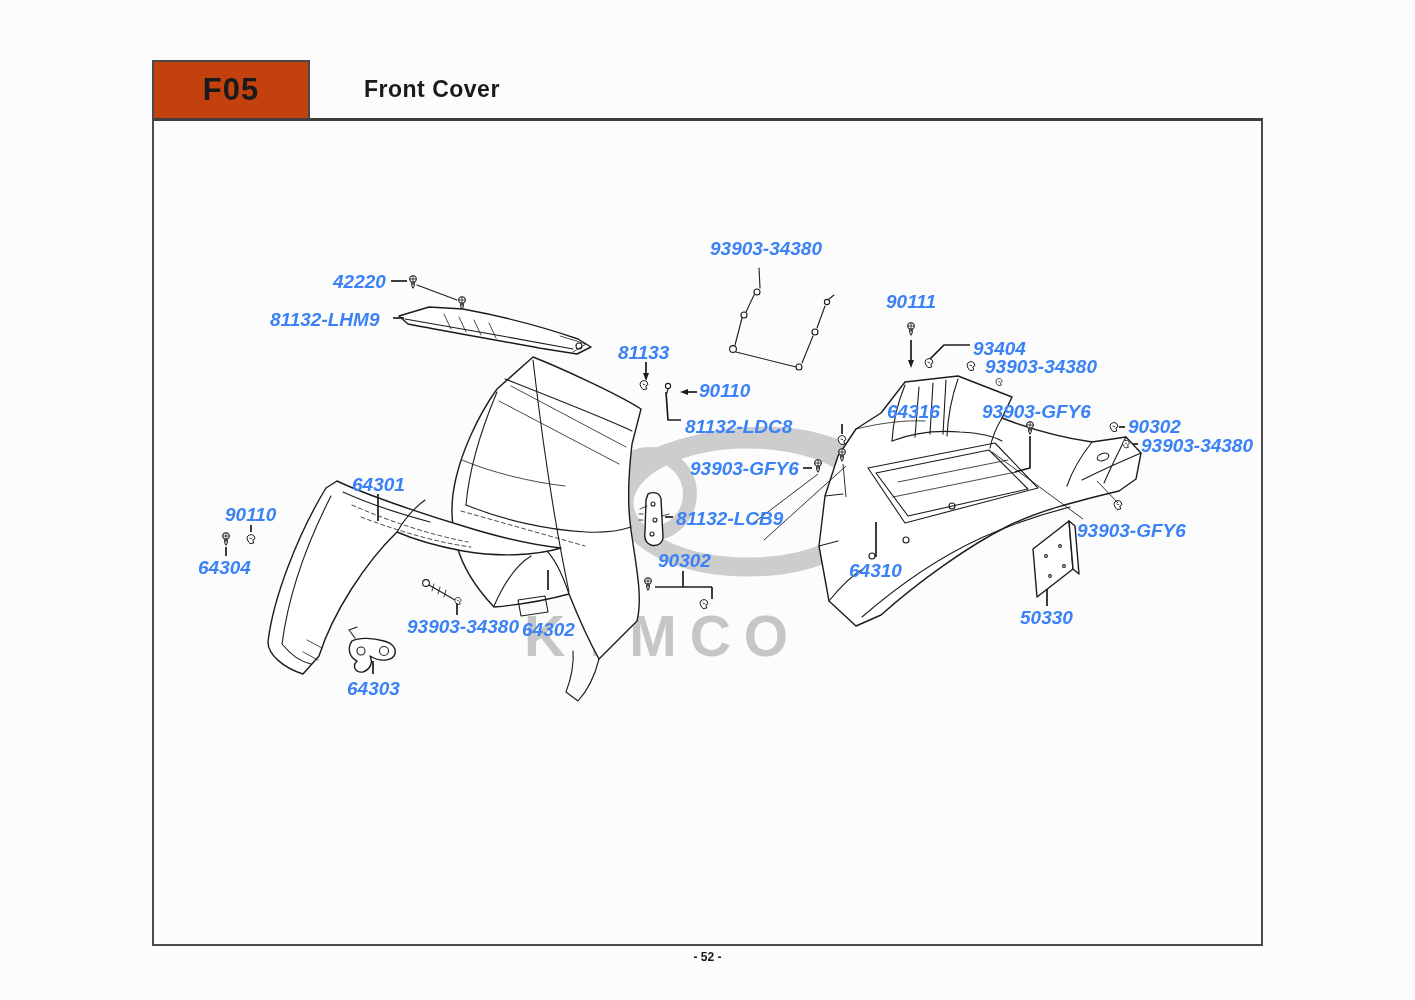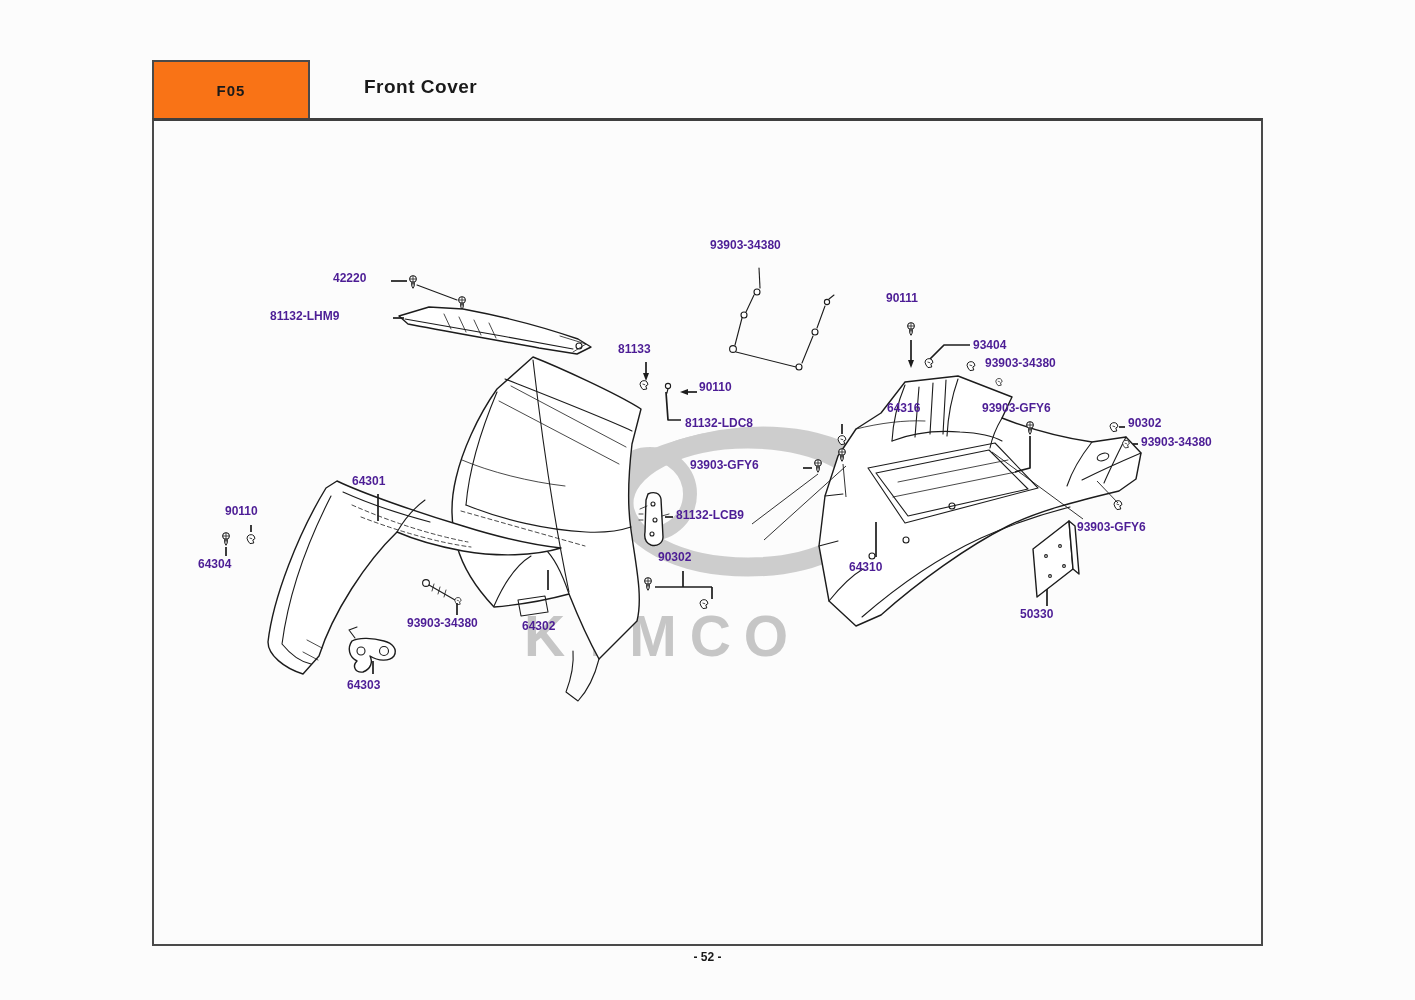--- a/index.html
+++ b/index.html
@@ -9,35 +9,35 @@
   }
   .content-border{
     position:absolute;left:152px;top:118px;width:1111px;height:828px;
     border:2px solid #4a4a4a;border-top:3px solid #3f3f3f;box-sizing:border-box;
     background:transparent;
   }
   .code-box{
     position:absolute;left:152px;top:60px;width:158px;height:58px;
     border:2px solid #4a4a4a;border-bottom:none;box-sizing:border-box;
     display:flex;align-items:center;justify-content:center;
-    font-size:15px;font-weight:bold;color:#1a1a1a;letter-spacing:1px;
-    background:#f97316;
+    font-size:31px;font-weight:bold;color:#1a1a1a;letter-spacing:1px;
+    background:#c2410c;
   }
   .page-title{
     position:absolute;left:364px;top:76px;
-    font-size:19px;font-weight:bold;color:#1a1a1a;letter-spacing:0.5px;
+    font-size:23px;font-weight:bold;color:#1a1a1a;letter-spacing:0.5px;
   }
   .page-number{
     position:absolute;left:0;top:950px;width:1415px;text-align:center;
     font-size:12px;font-weight:bold;color:#1a1a1a;
   }
   .diagram-svg{position:absolute;left:0;top:0;}
   .plabel{
-    position:absolute;font-size:12px;font-weight:bold;color:#4c1d95;
-    white-space:nowrap;line-height:1;letter-spacing:0px;
+    position:absolute;font-size:19px;font-weight:bold;color:#3b82f6;
+    white-space:nowrap;line-height:1;letter-spacing:0px;font-style:italic;
   }
   
   .pt{fill:#ffffff;stroke:#1c1c1c;stroke-width:1.4;stroke-linejoin:round;}
   .dt{fill:none;stroke:#1c1c1c;stroke-width:1.1;stroke-linejoin:round;stroke-linecap:round;}
   .thin{stroke-width:0.8;}
   .wh{fill:#ffffff;stroke:#1c1c1c;stroke-width:1.1;}
   .ld path{fill:none;stroke:#1c1c1c;stroke-width:1.7;stroke-linejoin:round;stroke-linecap:butt;}
   .ld path.thin{stroke-width:0.9;}
   .ld path.ar{fill:#1c1c1c;stroke:none;}
   .wm{stroke:#c9c9c9;}

